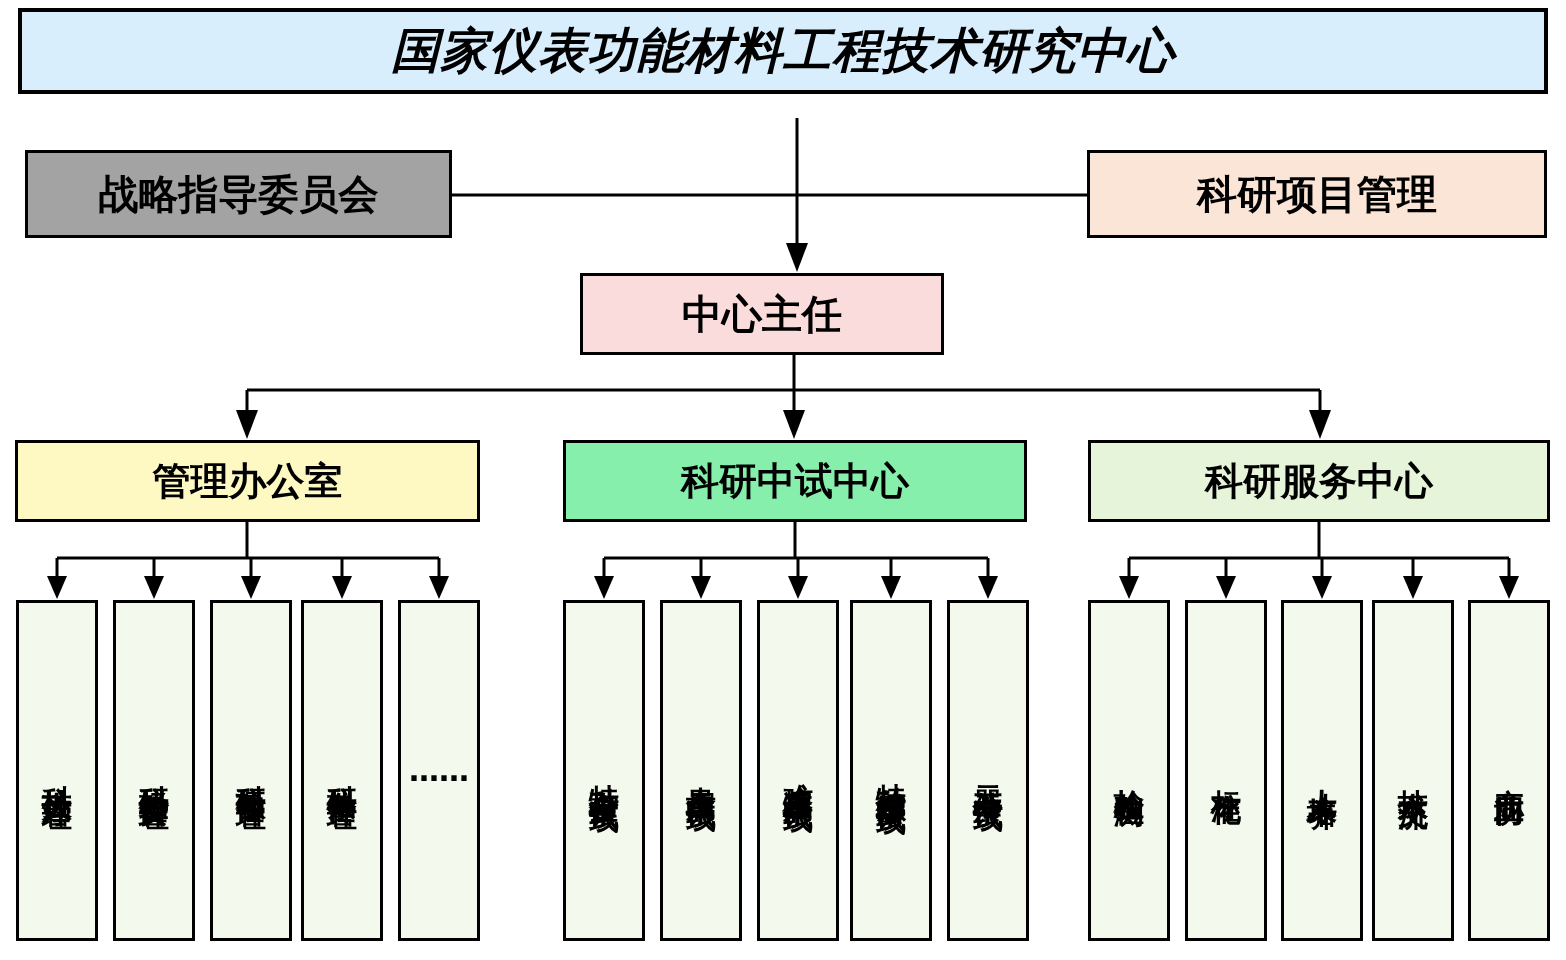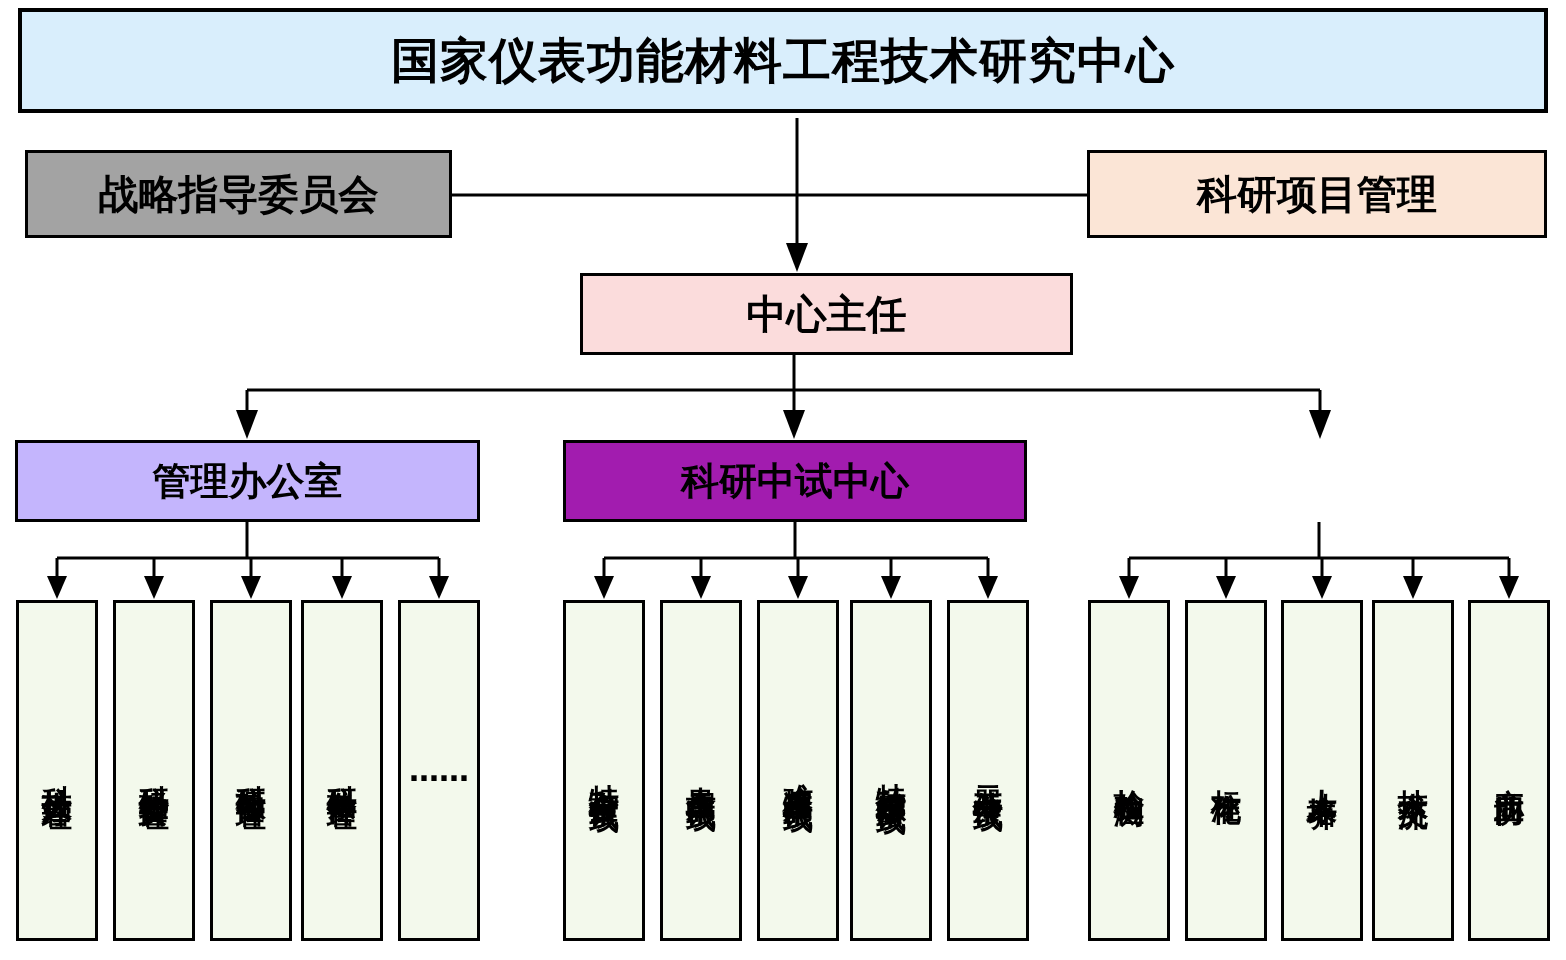--- a/index.html
+++ b/index.html
@@ -23,28 +23,29 @@
     border: 3px solid #000000;
     display: flex;
     align-items: center;
     justify-content: center;
     text-align: center;
     color: #000000;
     font-weight: 900;
     z-index: 1;
   }
   .box-title {
-    left: 18px; top: 8px; width: 1530px; height: 105px;
+    left: 18px; top: 8px; width: 1530px; height: 86px;
     border-width: 4px;
     font-size: 48px;
     letter-spacing: 1px;
+    font-style: italic;
   }
   .box-committee-left  { left: 25px;   top: 150px; width: 427px; height: 88px; font-size: 40px; }
   .box-committee-right { left: 1087px; top: 150px; width: 460px; height: 88px; font-size: 40px; }
-  .box-director { left: 580px; top: 273px; width: 493px; height: 82px; font-size: 40px; }
+  .box-director { left: 580px; top: 273px; width: 364px; height: 82px; font-size: 40px; }
   .box-dept { top: 440px; height: 82px; font-size: 38px; }
   .box-dept-1 { left: 15px;   width: 465px; }
   .box-dept-2 { left: 563px;  width: 464px; }
   .box-dept-3 { left: 1088px; width: 462px; }
   .box-child {
     top: 600px; width: 82px; height: 341px;
     font-size: 30px;
   }
   .box-child .vtext {
     writing-mode: vertical-rl;
@@ -144,25 +145,28 @@
     <span>战略指导委员会</span>
   </div>
   <div class="box box-committee-right" style="background:#fbe5d6">
     <span>科研项目管理</span>
   </div>
 
   <div class="box box-director" style="background:#fbdcdc">
     <span>中心主任</span>
   </div>
 
-  <div class="box box-dept box-dept-1" style="background:#c4b5fd">
+  <div class="box box-dept box-dept-1" style="background:#fef9c3">
     <span>管理办公室</span>
   </div>
-  <div class="box box-dept box-dept-2" style="background:#a21caf">
+  <div class="box box-dept box-dept-2" style="background:#86efac">
     <span>科研中试中心</span>
+  </div>
+  <div class="box box-dept box-dept-3" style="background:#e6f4d9">
+    <span>科研服务中心</span>
   </div>
 
   <div class="box box-child c10" style="background:#f3f9ec">
     <span class="vtext">科技人才管理</span>
   </div>
   <div class="box box-child c11" style="background:#f3f9ec">
     <span class="vtext">科研经费管理</span>
   </div>
   <div class="box box-child c12" style="background:#f3f9ec">
     <span class="vtext">科研项目管理</span>

